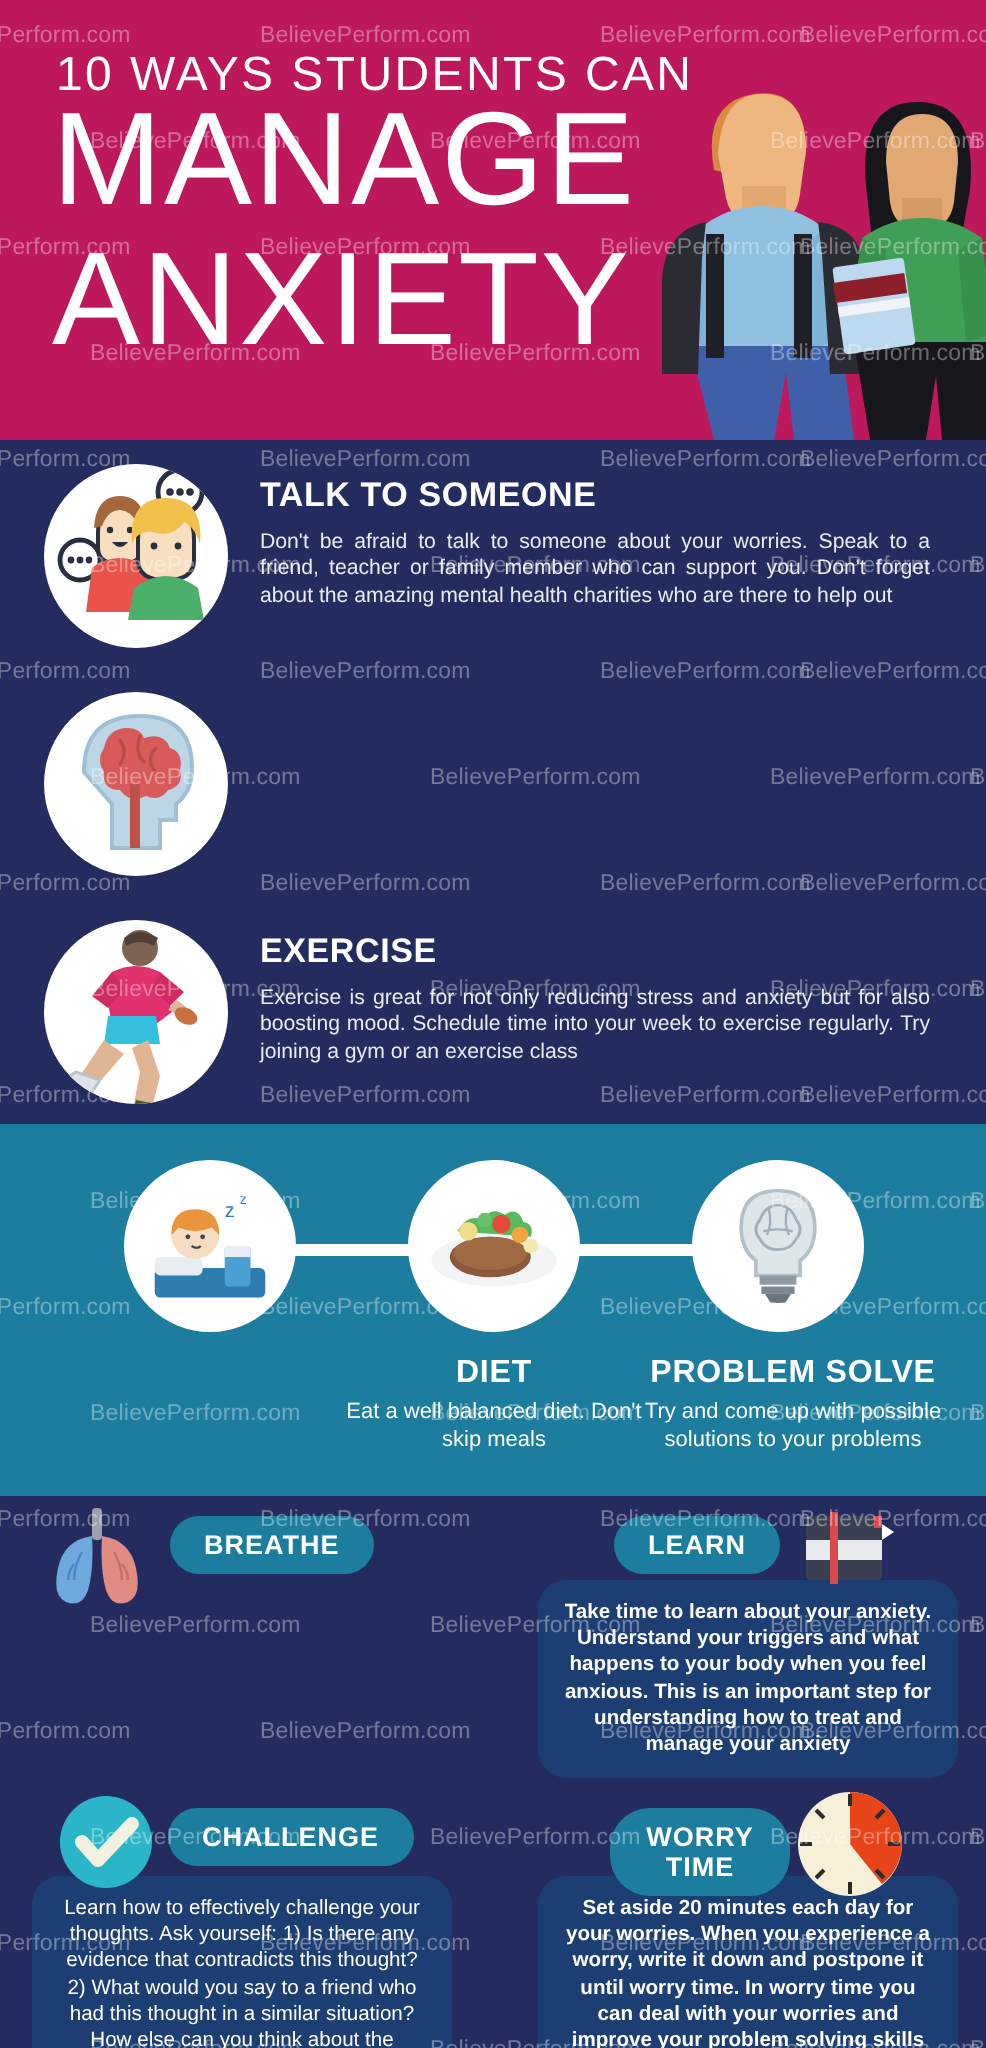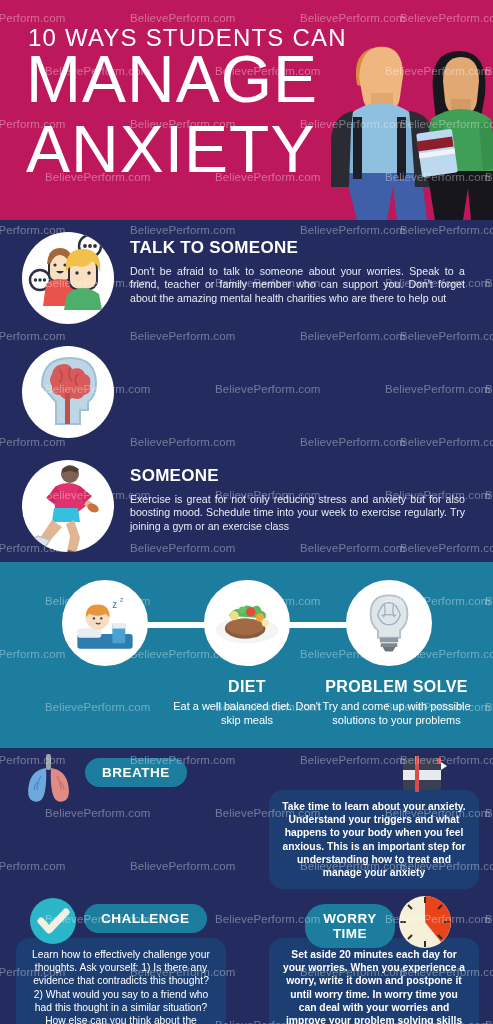--- a/index.html
+++ b/index.html
@@ -212,21 +212,21 @@
             <path d="M30 60 l-12 18 l8 5 l14 -16 z" fill="#e0b594"></path>
             <path d="M52 60 l6 18 l-4 16 l-9 -2 l3 -16 l-4 -12 z" fill="#e0b594"></path>
             <path d="M16 76 q-6 3 -4 8 q3 4 12 2 l4 -6 z" fill="#dde3e8" stroke="#b9c3cb" stroke-width="1.5"></path>
             <path d="M46 90 l10 2 l-2 8 l-10 -2 z" fill="#445a2e"></path>
             <path d="M66 40 q6 3 8 8 l-5 3 q-3 -5 -7 -6 z" fill="#e0b594"></path>
             <ellipse cx="71" cy="48" rx="6" ry="4" fill="#c9723f" transform="rotate(25 71 48)"></ellipse>
           </svg>
         </div>
       </div>
       <div class="row-body">
-        <div class="row-title">SOMEONE</div>
+        <div class="row-title">EXERCISE</div>
         <div class="row-text">Exercise is great for not only reducing stress and anxiety but for also boosting mood. Schedule time into your week to exercise regularly.  Try joining a gym or an exercise class</div>
       </div>
     </div>
   </div>
 
   <div class="teal-band">
     <div class="connector" style="left:118px; width:122px;"></div>
     <div class="connector" style="left:262px; width:122px;"></div>
 
     <div class="tnode" style="left:62px;">
@@ -294,20 +294,21 @@
     </div>
 
     <div class="cell" style="left:247px; top:0px;">
       <svg class="cell-icon" style="left:148px;" viewBox="0 0 54 50">
         <rect x="8" y="6" width="38" height="32" rx="2" fill="#3a4052"></rect>
         <rect x="8" y="18" width="38" height="10" fill="#e8eaee"></rect>
         <rect x="20" y="4" width="4" height="36" fill="#d94b4b"></rect>
         <path d="M46 10 l6 4 l-6 4 z" fill="#ffffff"></path>
         <rect x="42" y="6" width="4" height="6" fill="#d94b4b"></rect>
       </svg>
+      <div class="pill" style="left:60px;">LEARN</div>
       <div class="card right">Take time to learn about your anxiety. Understand your triggers and what happens to your body when you feel anxious. This is an important step for understanding how to treat and manage your anxiety</div>
     </div>
 
     <div class="cell" style="left:0px; top:146px;">
       <svg class="cell-icon" style="left:28px; top:2px; width:50px; height:50px;" viewBox="0 0 50 50">
         <circle cx="25" cy="25" r="23" fill="#2bb5c9"></circle>
         <path d="M13 25 l8 9 l17 -18" stroke="#f2f0df" stroke-width="7" fill="none" stroke-linecap="round" stroke-linejoin="round"></path>
       </svg>
       <div class="pill" style="left:84px;">CHALLENGE</div>
       <div class="card" style="top:44px;">Learn how to effectively challenge your thoughts. Ask yourself: 1) Is there any evidence that contradicts this thought? 2) What would you say to a friend who had this thought in a similar situation? How else can you think about the situation?</div>

